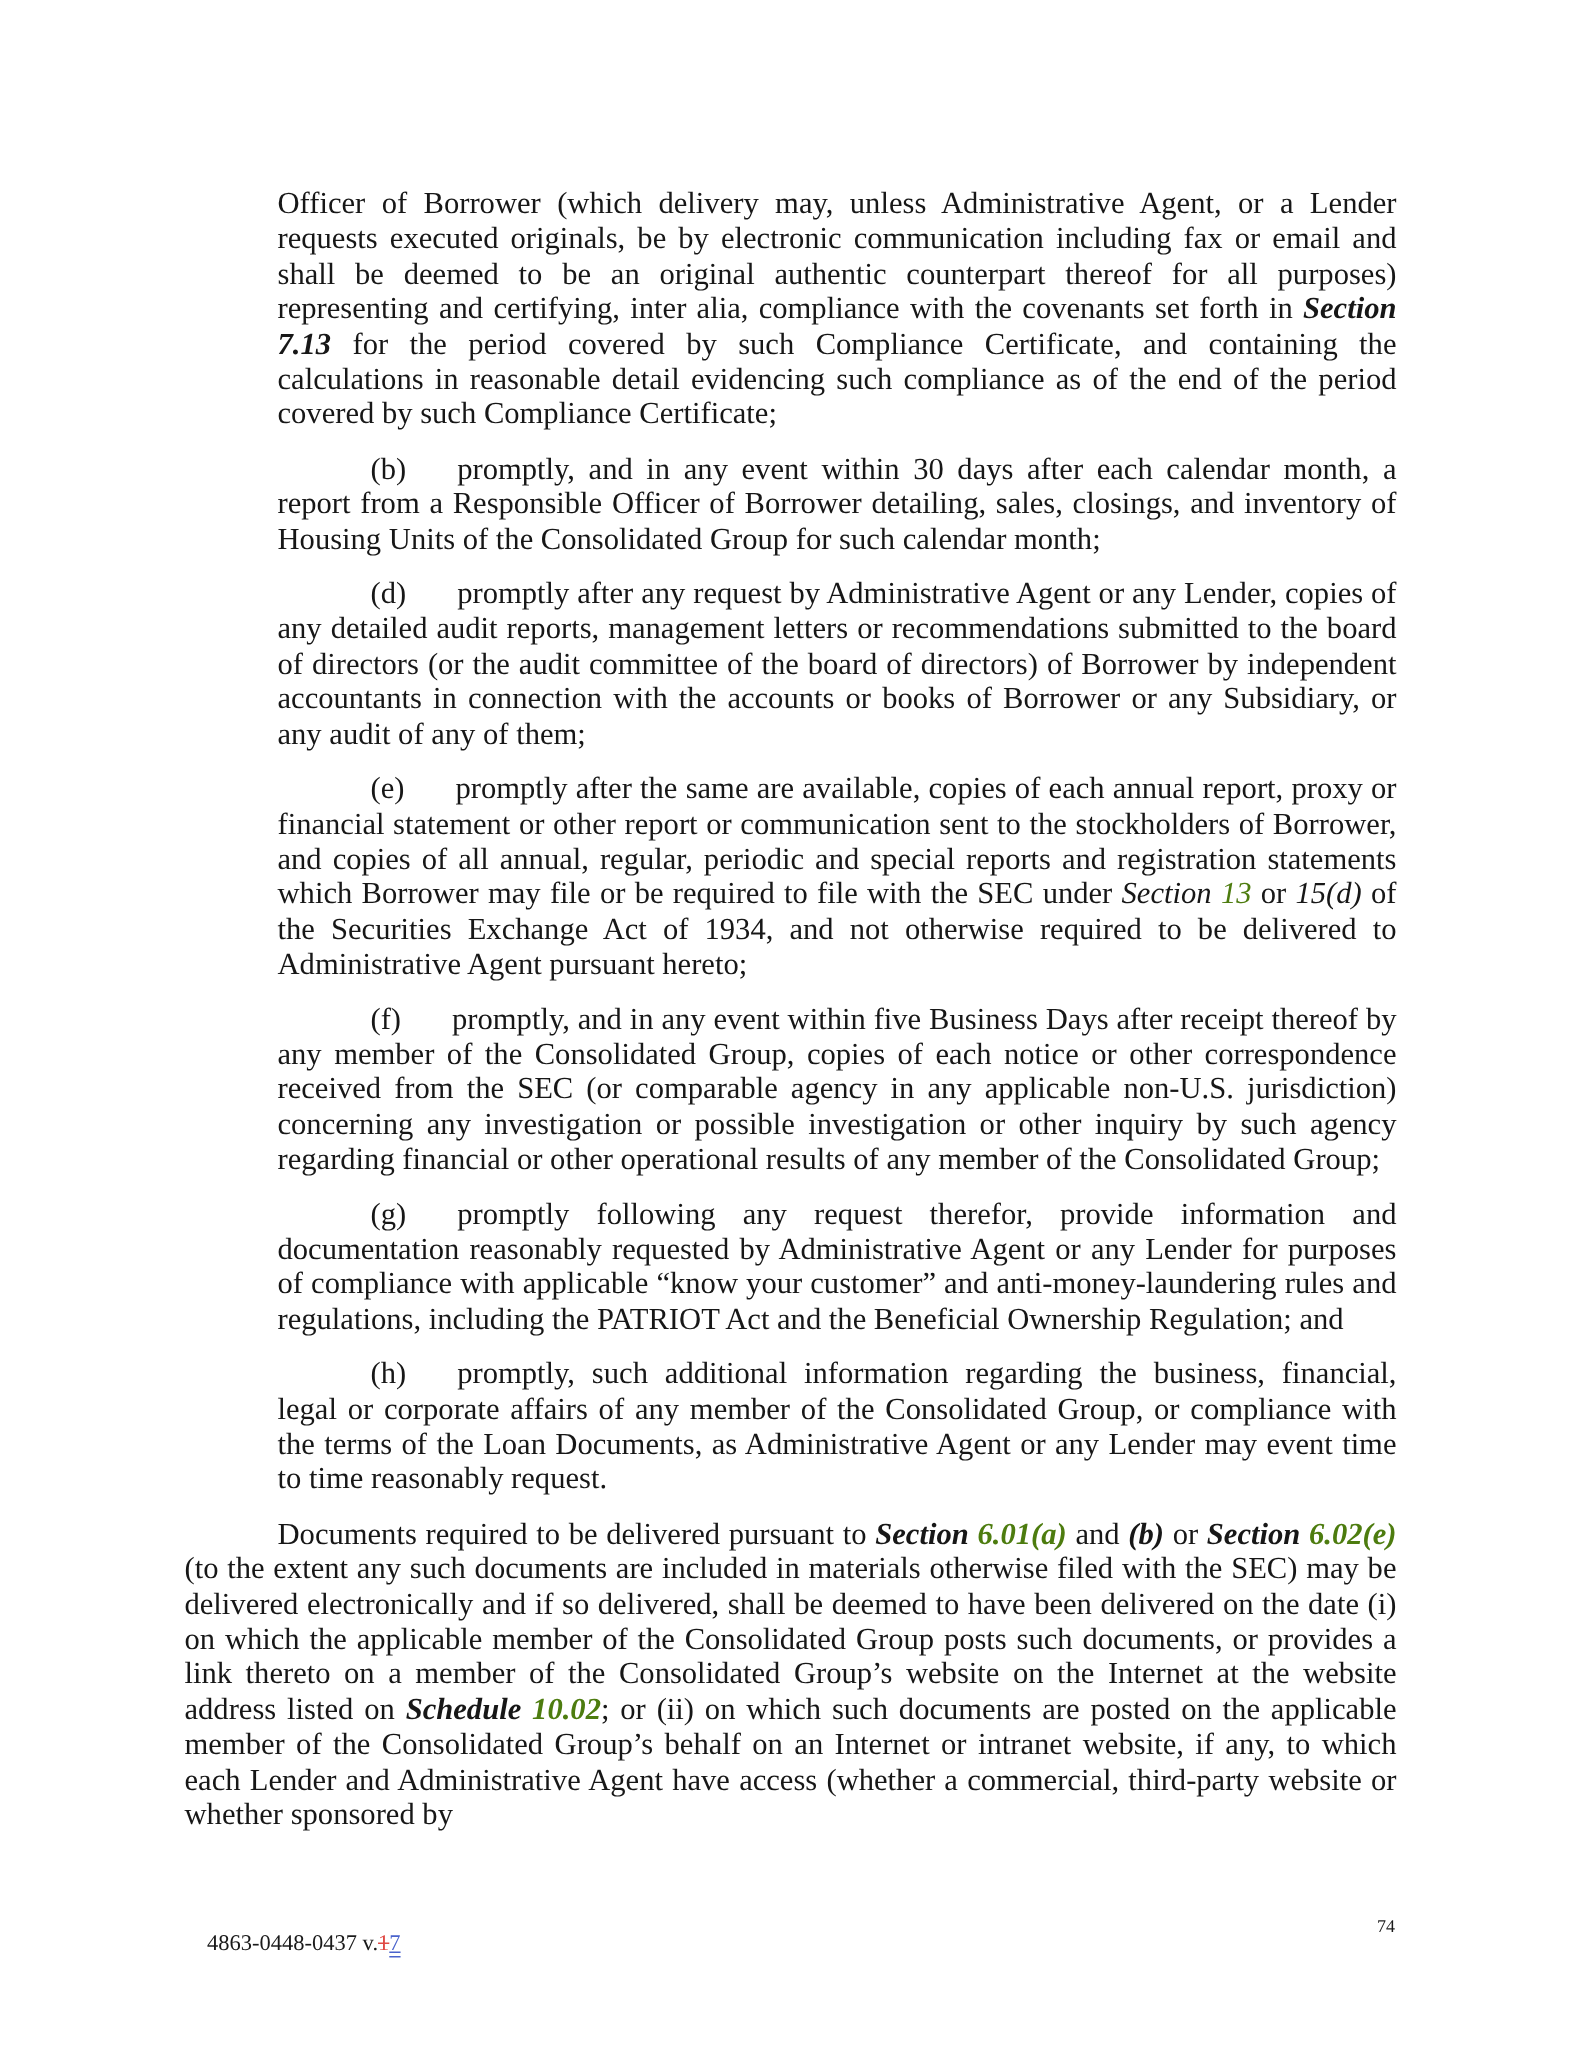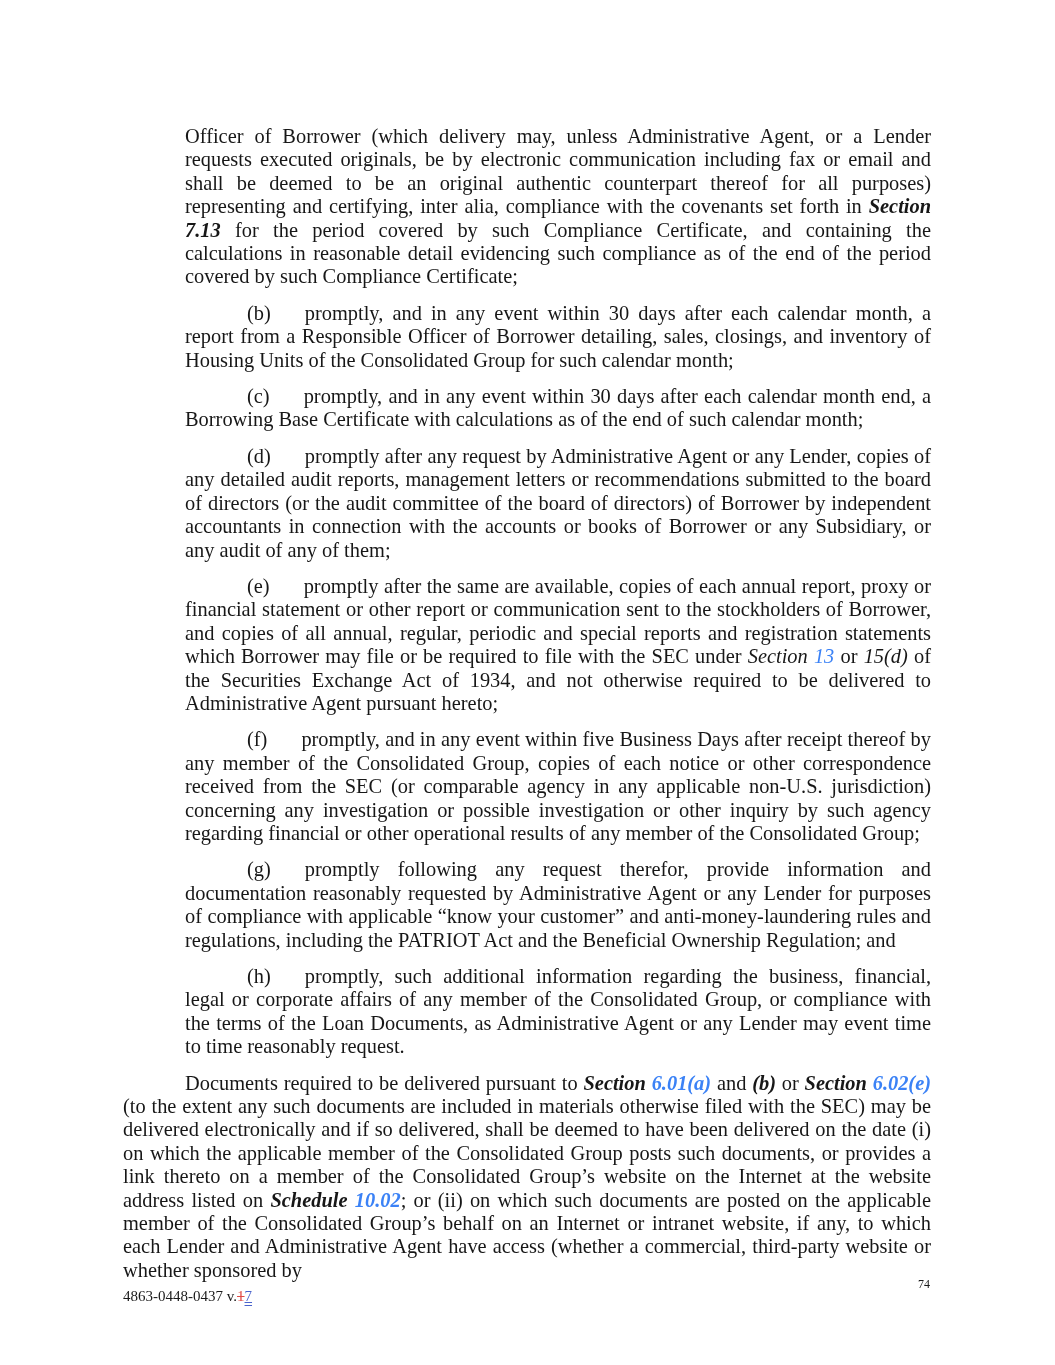--- a/index.html
+++ b/index.html
@@ -23,24 +23,24 @@
     font-size: 20.4px;
     line-height: 23.4px;
     text-align: justify;
     font-family: Liberation Serif, serif;
   }
   p.hang   { margin-left: 62px; }   
   p.indent { text-indent: 62px; }   
   .tab { display: inline-block; width: 34px; }
   .bi { font-weight: 700; font-style: italic; }
   .i  { font-style: italic; }
-  .purple { color: #3b82f6; }
+  .purple { color: #4d7c0f; }
   .footer {
     position: absolute;
-    left: 123px;
+    left: 138px;
     top: 1288px;
     font-size: 15px;
     color: #1a1a1a;
     text-align: center;
   }
   .del {
     color: #e04a45;
     text-decoration: line-through;
   }
   .ins {
@@ -58,21 +58,20 @@
 </style>
 </head>
 <body>
 
 <div class="content">
 
   <p class="para hang"><span>Officer of Borrower (which delivery may, unless Administrative Agent, or a Lender requests executed originals, be by electronic communication including fax or email and shall be deemed to be an original authentic counterpart thereof for all purposes) representing and certifying, inter alia, compliance with the covenants set forth in </span><span class="bi">Section 7.13</span><span> for the period covered by such Compliance Certificate, and containing the calculations in reasonable detail evidencing such compliance as of the end of the period covered by such Compliance Certificate;</span></p>
 
   <p class="para hang indent"><span class="marker">(b)</span><span class="tab"></span><span>promptly, and in any event within 30 days after each calendar month, a report from a Responsible Officer of Borrower detailing, sales, closings, and inventory of Housing Units of the Consolidated Group for such calendar month;</span></p>
 
-  <p class="para hang indent"><span class="marker">(c)</span><span class="tab"></span><span>promptly, and in any event within 30 days after each calendar month end, a Borrowing Base Certificate with calculations as of the end of such calendar month;</span></p>
 
   <p class="para hang indent"><span class="marker">(d)</span><span class="tab"></span><span>promptly after any request by Administrative Agent or any Lender, copies of any detailed audit reports, management letters or recommendations submitted to the board of directors (or the audit committee of the board of directors) of Borrower by independent accountants in connection with the accounts or books of Borrower or any Subsidiary, or any audit of any of them;</span></p>
 
   <p class="para hang indent"><span class="marker">(e)</span><span class="tab"></span><span>promptly after the same are available, copies of each annual report, proxy or financial statement or other report or communication sent to the stockholders of Borrower, and copies of all annual, regular, periodic and special reports and registration statements which Borrower may file or be required to file with the SEC under </span><span class="i">Section </span><span class="i purple">13</span><span> or </span><span class="i">15(d)</span><span> of the Securities Exchange Act of 1934, and not otherwise required to be delivered to Administrative Agent pursuant hereto;</span></p>
 
   <p class="para hang indent"><span class="marker">(f)</span><span class="tab"></span><span>promptly, and in any event within five Business Days after receipt thereof by any member of the Consolidated Group, copies of each notice or other correspondence received from the SEC (or comparable agency in any applicable non-U.S. jurisdiction) concerning any investigation or possible investigation or other inquiry by such agency regarding financial or other operational results of any member of the Consolidated Group;</span></p>
 
   <p class="para hang indent"><span class="marker">(g)</span><span class="tab"></span><span>promptly following any request therefor, provide information and documentation reasonably requested by Administrative Agent or any Lender for purposes of compliance with applicable “know your customer” and anti-money-laundering rules and regulations, including the PATRIOT Act and the Beneficial Ownership Regulation; and</span></p>
 
   <p class="para hang indent"><span class="marker">(h)</span><span class="tab"></span><span>promptly, such additional information regarding the business, financial, legal or corporate affairs of any member of the Consolidated Group, or compliance with the terms of the Loan Documents, as Administrative Agent or any Lender may event time to time reasonably request.</span></p>

